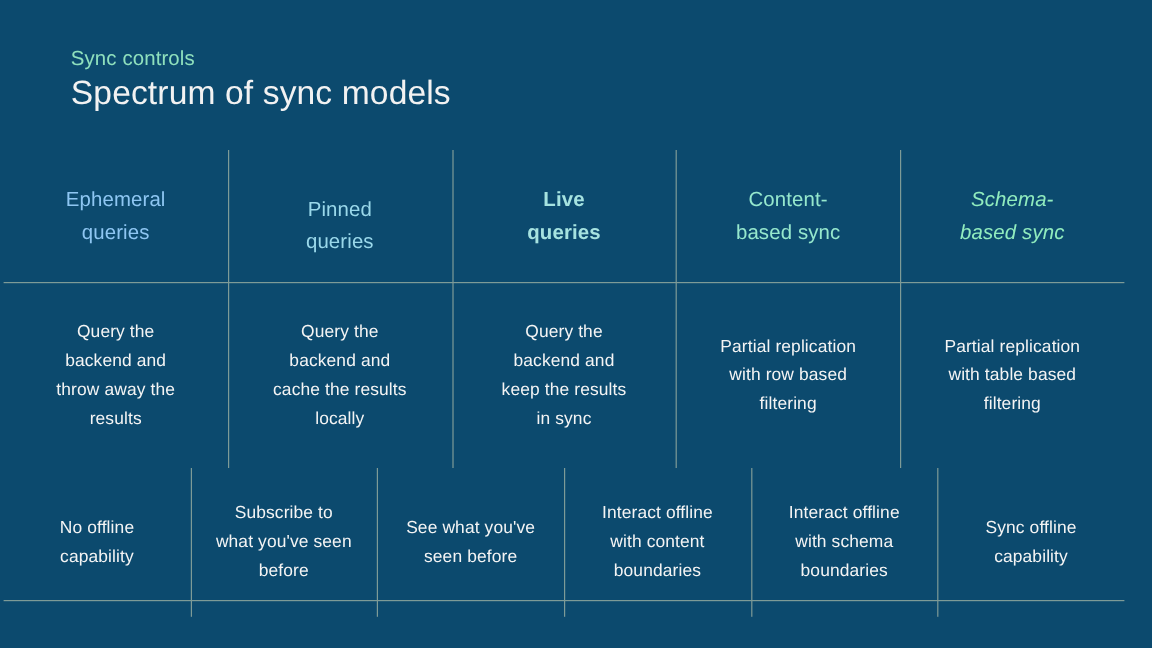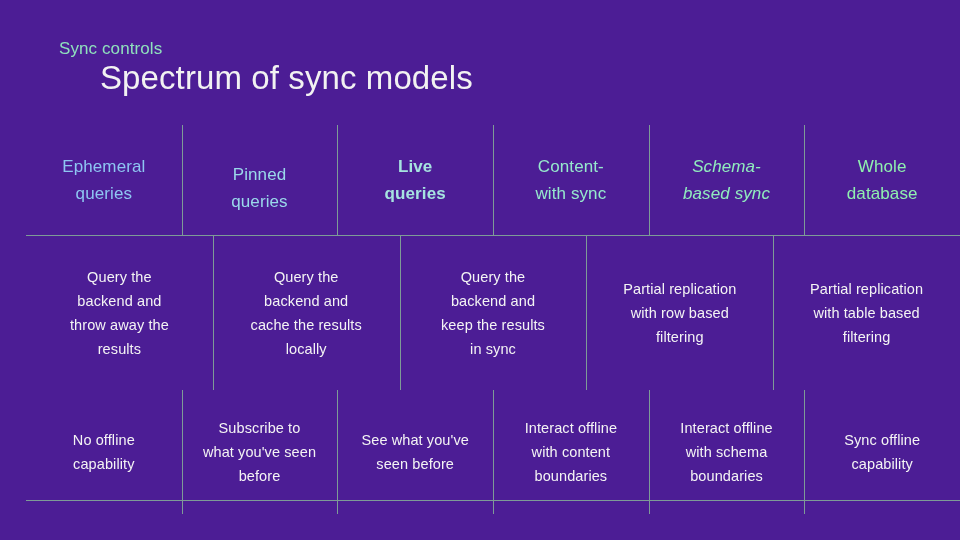--- a/index.html
+++ b/index.html
@@ -28,33 +28,32 @@
     top: 38px;
   }
   .eyebrow {
     font-size: 17px;
     line-height: 22px;
     color: #8fe0bd;
     letter-spacing: 0.1px;
     white-space: nowrap;
   }
   .headline {
-    font-size: 33px;
+    font-size: 28px;
     line-height: 32px;
     color: #f2f2f2;
     letter-spacing: 0.1px;
     white-space: nowrap;
     margin-top: 2px;
-    margin-left: 41px;
   }
 
   
   .table {
     position: absolute;
-    left: 26px;
+    left: 3px;
     top: 125px;
     width: 934px;
     height: 390px;
   }
   .row {
     display: flex;
     width: 100%;
     position: relative;
   }
   .row-header { height: 110px; }
@@ -104,21 +103,21 @@
     font-size: 14.5px;
     line-height: 24px;
     color: #f4f4f4;
     white-space: pre-line;
     letter-spacing: 0.1px;
   }
 </style>
 <style>.cell + .cell::before{background:#7e9b97;}</style></head>
 <body style="background: rgb(33, 33, 34);">
 
-<div class="slide" style="background: #4c1d95;">
+<div class="slide" style="background: #0c4a6e;">
 
   <div class="title-block">
     <div class="eyebrow" style="color: rgb(143, 224, 189);">Sync controls</div>
     <div class="headline" style="color: rgb(242, 242, 242);">Spectrum of sync models</div>
   </div>
 
   <div class="table">
 
     <div class="row row-header">
       <div class="cell">
@@ -128,29 +127,25 @@
       <div class="cell">
         <span class="head-text" style="color: rgb(154, 216, 234); margin-top: 16px;">Pinned
 queries</span>
       </div>
       <div class="cell">
         <span class="head-text" style="color: rgb(166, 227, 224); font-weight: bold;">Live
 queries</span>
       </div>
       <div class="cell">
         <span class="head-text" style="color: rgb(150, 232, 205);">Content-
-with sync</span>
+based sync</span>
       </div>
       <div class="cell">
         <span class="head-text" style="color: rgb(145, 236, 190); font-style: italic;">Schema-
 based sync</span>
-      </div>
-      <div class="cell">
-        <span class="head-text" style="color: rgb(143, 240, 175);">Whole
-database</span>
       </div>
       <div class="hrule hrule-1" style="background: rgb(126, 155, 151);"></div>
     </div>
 
     <div class="row row-body">
       <div class="cell">
         <span class="body-text">Query the
 backend and
 throw away the
 results</span>

